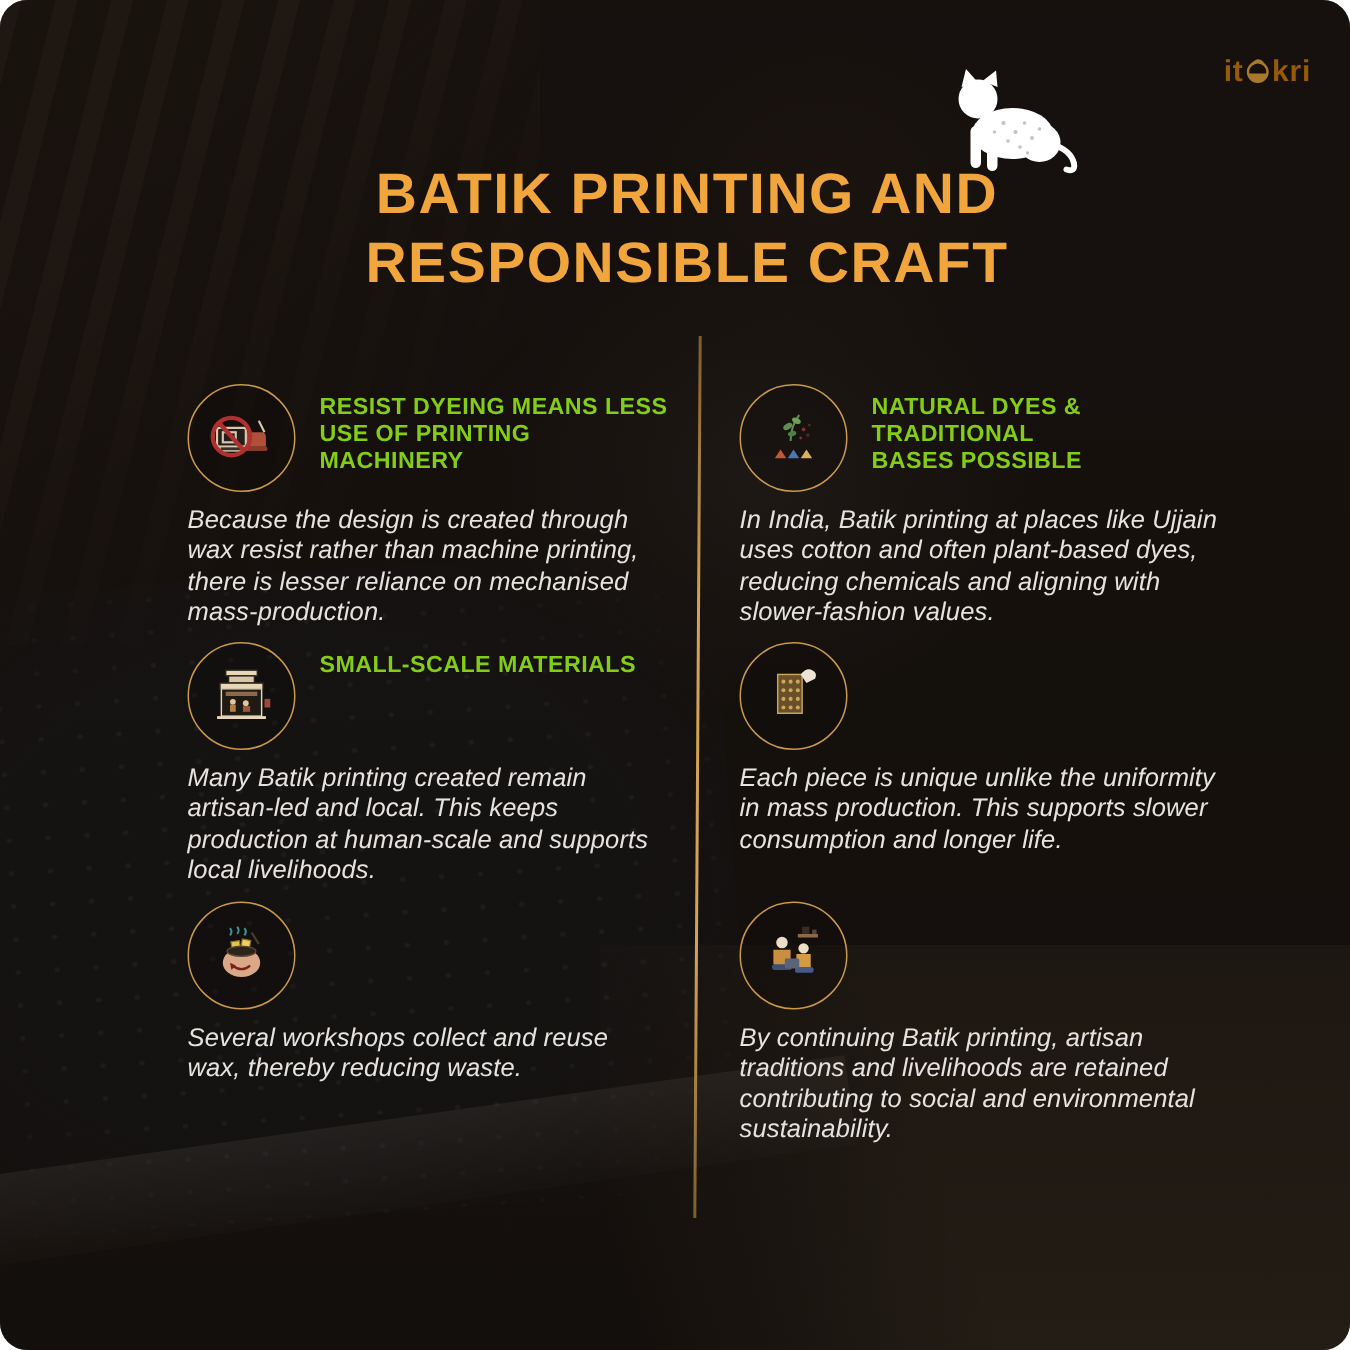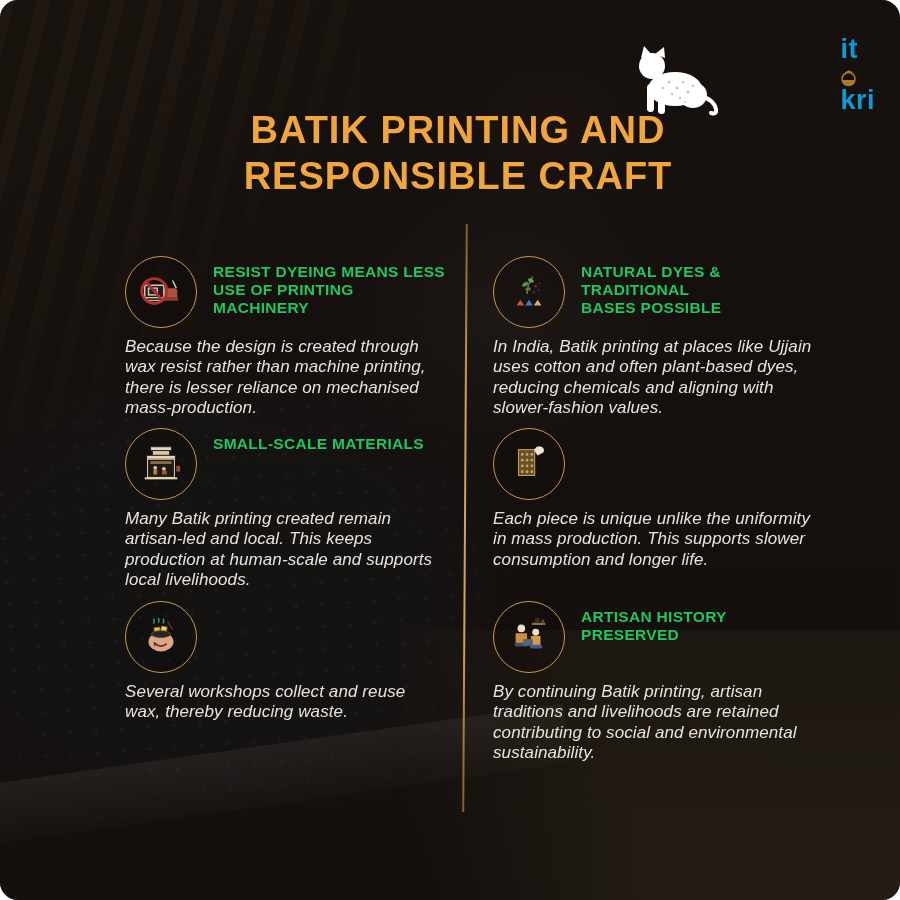--- a/index.html
+++ b/index.html
@@ -24,36 +24,36 @@
   .bg-table{left:-30px;top:745px;width:600px;height:60px;transform:rotate(-8deg);
     background:linear-gradient(180deg, rgba(195,188,175,.22), rgba(120,112,100,.08));}
   .bg-ground{right:0;bottom:0;width:500px;height:270px;
     background:linear-gradient(180deg, rgba(108,90,62,.26), rgba(148,126,88,.34));
     -webkit-mask-image:linear-gradient(250deg,#000 55%,transparent 95%);
     mask-image:linear-gradient(250deg,#000 55%,transparent 95%);}
   .bg-overlay{left:0;top:0;width:100%;height:100%;
     background:linear-gradient(180deg, rgba(20,15,11,.55), rgba(17,13,10,.62));}
   
   .brand{position:absolute;top:34px;right:26px;display:flex;align-items:baseline;
-    color:#0ea5e9;font-size:27px;font-weight:700;letter-spacing:.5px;opacity:.92;flex-direction:column;}
+    color:#a16207;font-size:20px;font-weight:700;letter-spacing:.5px;opacity:.92;}
   .brand svg{position:relative;top:2px;margin:0 1px;}
   .title{position:absolute;left:16px;right:0;top:82px;text-align:center;
     color:#F0A53D;font-size:38px;line-height:46px;font-weight:800;letter-spacing:1px;}
   .title span{display:block;}
   .cat{position:absolute;left:625px;top:46px;width:96px;height:72px;}
   
   .divider{position:absolute;left:464px;top:224px;width:2px;height:588px;
     background:linear-gradient(180deg,#7c5d2e,#d3a355 30%,#d3a355 70%,#7c5d2e);
     transform:rotate(.35deg);}
   .item{position:absolute;color:#E6E3DF;}
   .item-head{display:flex;align-items:flex-start;gap:16px;}
   .icon-circle{flex:0 0 auto;width:70px;height:70px;border-radius:50%;
     border:1.5px solid #C9994C;display:flex;align-items:center;justify-content:center;
     background:rgba(10,8,6,.25);}
-  .item-title{margin:0;padding-top:7px;color:#22c55e;font-size:15.5px;font-weight:700;
+  .item-title{margin:0;padding-top:7px;color:#84cc16;font-size:15.5px;font-weight:700;
     line-height:1.17;letter-spacing:.3px;white-space:pre-line;max-width:245px;}
   .item-body{margin:9px 0 0 0;font-size:17px;line-height:1.2;letter-spacing:.1px;font-style:italic;}
   .col-l{left:125px;width:320px;}
   .col-r{left:493px;width:330px;}
   .row-1{top:256px;} .row-2{top:428px;} .row-3{top:601px;}
 </style>
 </head>
 <body>
 
 <div class="canvas">
@@ -226,19 +226,17 @@
           <rect x="37" y="6" width="3" height="3" fill="#5a4632"></rect>
           <circle cx="16" cy="15" r="4" fill="#ecdfc8"></circle>
           <path d="M10 20 h12 v10 q-6 3 -12 0 z" fill="#c98e3e"></path>
           <rect x="9" y="30" width="14" height="4" rx="2" fill="#3f4f74"></rect>
           <circle cx="31" cy="19" r="3.6" fill="#ecdfc8"></circle>
           <path d="M26 23 h10 v9 q-5 3 -10 0 z" fill="#d49a44"></path>
           <rect x="25" y="32" width="13" height="4" rx="2" fill="#46598a"></rect>
           <rect x="18" y="26" width="10" height="7" rx="1" fill="#5a6478"></rect>
         </svg>
       </div>
-      <h3 class="item-title">ARTISAN HISTORY
-PRESERVED</h3>
     </div>
     <p class="item-body">By continuing Batik printing, artisan traditions and livelihoods are retained contributing to social and environmental sustainability.</p>
   </div>
 
 </div>
 
 </body></html>

